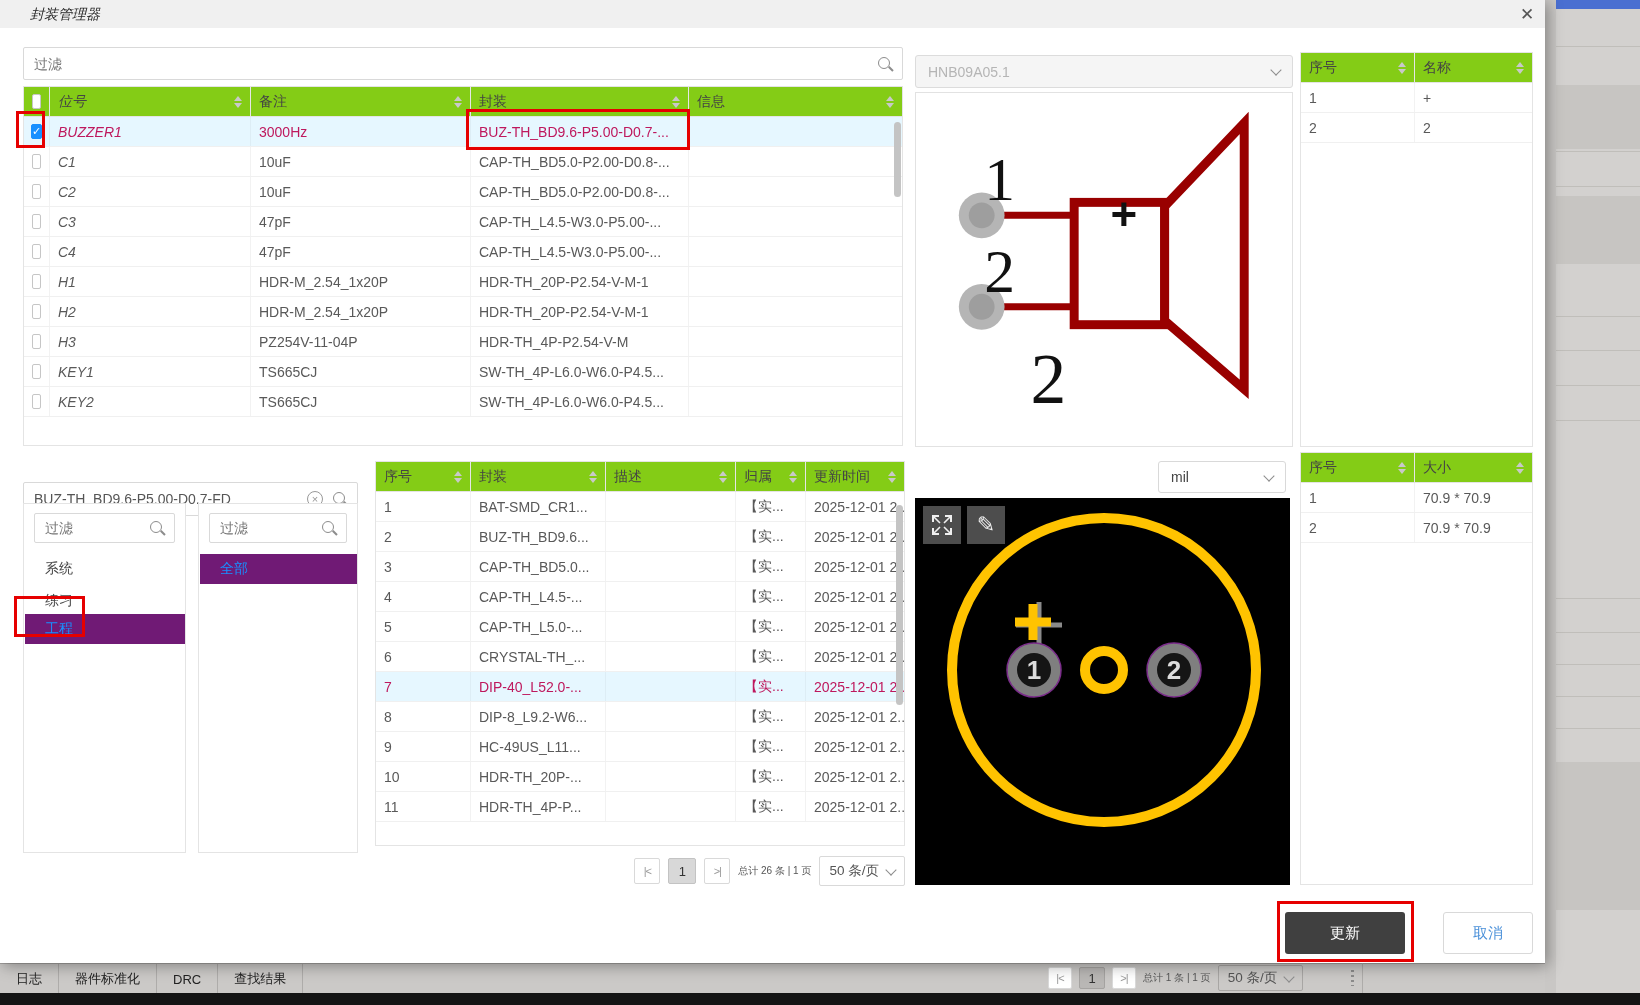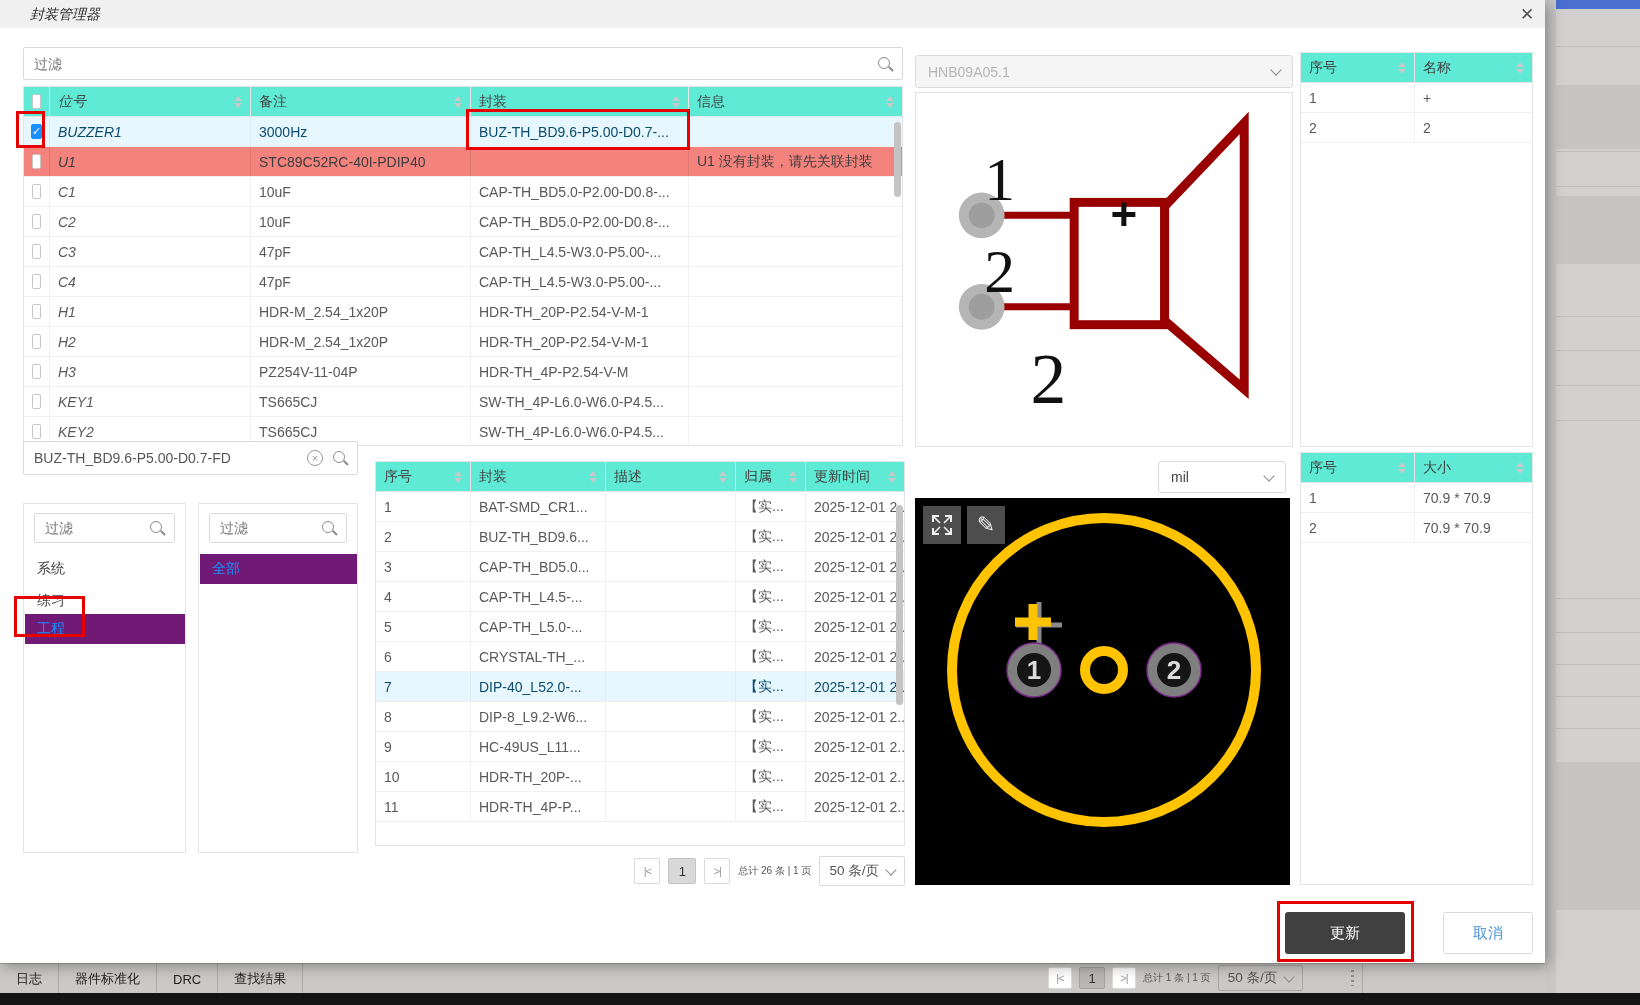--- a/index.html
+++ b/index.html
@@ -33,30 +33,30 @@
                font:14px "Liberation Sans",sans-serif;color:#555;background:transparent;}
   .mag{position:absolute;right:12px;top:50%;margin-top:-7px;width:10px;height:10px;border:1.6px solid #8c8c8c;
        border-radius:50%;}
   .mag::after{content:"";position:absolute;width:6px;height:1.6px;background:#8c8c8c;right:-5px;bottom:-2px;
        transform:rotate(45deg);}
   .clear-ic{position:absolute;right:34px;top:50%;margin-top:-8px;width:14px;height:14px;border:1px solid #999;
        border-radius:50%;color:#999;font-size:11px;line-height:14px;text-align:center;}
 
   
   .tbl{position:absolute;border:1px solid #e4e4e4;background:#fff;box-sizing:border-box;overflow:hidden;}
-  .thead{display:flex;background:#5eead4;border-bottom:1px solid #e4e4e4;height:30px;box-sizing:border-box;}
+  .thead{display:flex;background:#84cc16;border-bottom:1px solid #e4e4e4;height:30px;box-sizing:border-box;}
   .th{display:flex;align-items:center;justify-content:space-between;padding:0 8px;box-sizing:border-box;
       border-right:1px solid #e6e6e6;color:#444;overflow:hidden;white-space:nowrap;}
   .th:last-child{border-right:0;}
   .trow{display:flex;height:30px;border-bottom:1px solid #f0f0f0;box-sizing:border-box;background:#fff;}
   .td{display:flex;align-items:center;padding:0 8px;box-sizing:border-box;border-right:1px solid #f2f2f2;
       color:#595959;white-space:nowrap;overflow:hidden;}
   .td:last-child{border-right:0;}
   .sel{background:#e6f7ff;}
-  .sel .td{color:#0c4a6e;border-right-color:rgba(0,0,0,.04);}
+  .sel .td{color:#be185d;border-right-color:rgba(0,0,0,.04);}
   .err{background:#f4837e;}
   .err .td{color:#3d3d3d;border-right-color:rgba(0,0,0,.08);}
   .sort{width:8px;display:flex;flex-direction:column;align-items:center;gap:2px;flex:none;margin-left:6px;}
   .sort::before{content:"";border-left:4px solid transparent;border-right:4px solid transparent;
                 border-bottom:5px solid #c9c9c9;}
   .sort::after{content:"";border-left:4px solid transparent;border-right:4px solid transparent;
                border-top:5px solid #c9c9c9;}
   .cw0{width:26px;flex:none;justify-content:center;}
   .cw1{width:201px;flex:none;font-style:italic;} .cw2{width:220px;flex:none;} .cw3{width:218px;flex:none;} .cw4{flex:1;}
   .lw0{width:95px;flex:none;} .lw1{width:135px;flex:none;} .lw2{width:130px;flex:none;}
@@ -66,21 +66,21 @@
   .cb{width:15px;height:15px;border:1px solid #c6c6c6;border-radius:2px;background:#fff;box-sizing:border-box;
       display:flex;align-items:center;justify-content:center;}
   .cb.checked{background:#1890ff;border-color:#1890ff;color:#fff;font-size:11px;}
   .cb.checked::after{content:"✓";}
 
   .scroll-thumb{position:absolute;width:7px;border-radius:4px;background:#c4c4c4;}
 
   
   .panel{position:absolute;border:1px solid #e4e4e4;background:#fff;box-sizing:border-box;}
   .panel .input{left:10px;top:9px;height:30px;}
-  .pitem{position:absolute;left:1px;height:30px;display:flex;align-items:center;padding-left:12px;
+  .pitem{position:absolute;left:1px;height:30px;display:flex;align-items:center;padding-left:20px;
          box-sizing:border-box;color:#444;}
   .pitem.on{background:#701a75;color:#1890ff;}
 
   
   .pgn{position:absolute;display:flex;align-items:center;justify-content:flex-end;gap:8px;}
   .pbtn{width:24px;height:24px;border:1px solid #d9d9d9;border-radius:2px;background:#fff;color:#9a9a9a;
         display:flex;align-items:center;justify-content:center;font-size:11px;letter-spacing:-1px;}
   .pcur{min-width:26px;height:24px;background:#d8d8d8;border:1px solid #c3c3c3;border-radius:2px;color:#333;
         display:flex;align-items:center;justify-content:center;font-size:13px;}
   .ptotal{color:#555;font-size:10px;}
@@ -198,29 +198,20 @@
       </div>
       <div class="trow sel">
         <div class="td cw0">
             <span class="cb checked"></span>
           </div>
         <div class="td cw1">BUZZER1</div>
         <div class="td cw2">3000Hz</div>
         <div class="td cw3">BUZ-TH_BD9.6-P5.00-D0.7-...</div>
         <div class="td cw4"></div>
       </div>
-      <div class="trow err">
-        <div class="td cw0">
-            <span class="cb"></span>
-          </div>
-        <div class="td cw1">U1</div>
-        <div class="td cw2">STC89C52RC-40I-PDIP40</div>
-        <div class="td cw3"></div>
-        <div class="td cw4">U1 没有封装，请先关联封装</div>
-      </div>
       <div class="trow">
         <div class="td cw0">
             <span class="cb"></span>
           </div>
         <div class="td cw1">C1</div>
         <div class="td cw2">10uF</div>
         <div class="td cw3">CAP-TH_BD5.0-P2.00-D0.8-...</div>
         <div class="td cw4"></div>
       </div>
       <div class="trow">
@@ -291,21 +282,21 @@
             <span class="cb"></span>
           </div>
         <div class="td cw1">KEY2</div>
         <div class="td cw2">TS665CJ</div>
         <div class="td cw3">SW-TH_4P-L6.0-W6.0-P4.5...</div>
         <div class="td cw4"></div>
       </div>
     </div>
     <div class="scroll-thumb" style="left:894px;top:122px;height:75px"></div>
 
-    <div class="input" style="left:23px;top:441px;width:335px;height:34px">
+    <div class="input" style="left:23px;top:482px;width:335px;height:34px">
       <input style="padding-right: 56px;" value="BUZ-TH_BD9.6-P5.00-D0.7-FD">
       <span class="clear-ic">×</span>
       <span class="mag"></span>
     </div>
 
     <div class="panel" style="left:23px;top:503px;width:163px;height:350px">
       <div class="input" style="width:141px">
         <input placeholder="过滤" style="">
         <span class="mag"></span>
       </div>

